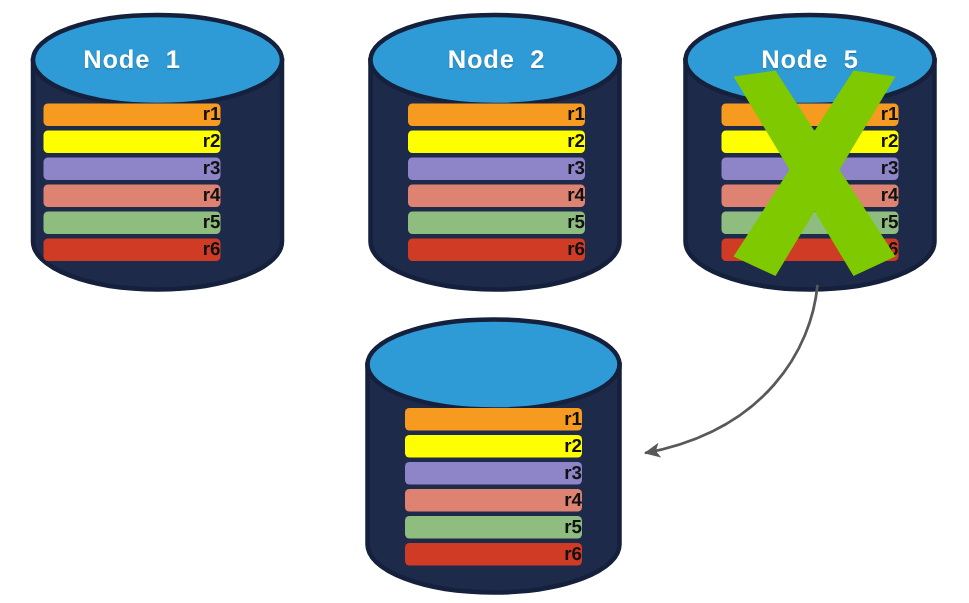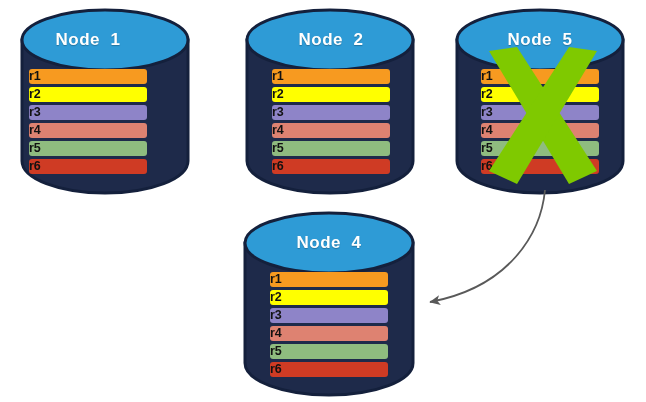--- a/index.html
+++ b/index.html
@@ -56,21 +56,21 @@
   }
   .row {
     position: relative;
     height: 15px;
     margin: 0 auto 3px auto;
     border-radius: 3px;
     color: #111111;
     font-weight: bold;
     font-size: 12.5px;
     line-height: 15px;
-    text-align: left;
+    text-align: right;
     box-sizing: border-box;
   }
   .row:last-child { margin-bottom: 16px; }
 
   
   .cross-overlay {
     position: absolute;
     z-index: 6;
     pointer-events: none;
   }
@@ -142,21 +142,20 @@
       <path d="M2,6 L30,2 L110,126 L82,139 Z"></path>
       <path d="M110,6 L82,2 L2,126 L30,139 Z"></path>
     </g>
   </svg>
 
   <div class="node" id="node-4" style="left:243px; top:211px; width:172px; height:184px;">
     <svg class="node-svg" width="172" height="184" viewBox="0 0 172 184">
       <path d="M2,32 L2,152 A84,32 0 0 0 170,152 L170,32 Z" fill="#1E2A4A" stroke="#14203C" stroke-width="3"></path>
       <ellipse cx="86" cy="32" rx="84" ry="30" fill="#2E9BD6" stroke="#14203C" stroke-width="3"></ellipse>
     </svg>
-    <div class="node-title" style="top:22px;">Node  4</div>
     <div class="rows" style="top:61px;">
       <div class="row" style="width:118px; background:#F79A20;">r1</div>
       <div class="row" style="width:118px; background:#FFFF00;">r2</div>
       <div class="row" style="width:118px; background:#8E84C8;">r3</div>
       <div class="row" style="width:118px; background:#DE8271;">r4</div>
       <div class="row" style="width:118px; background:#8FBC7F;">r5</div>
       <div class="row" style="width:118px; background:#CF3B24;">r6</div>
     </div>
   </div>
 

